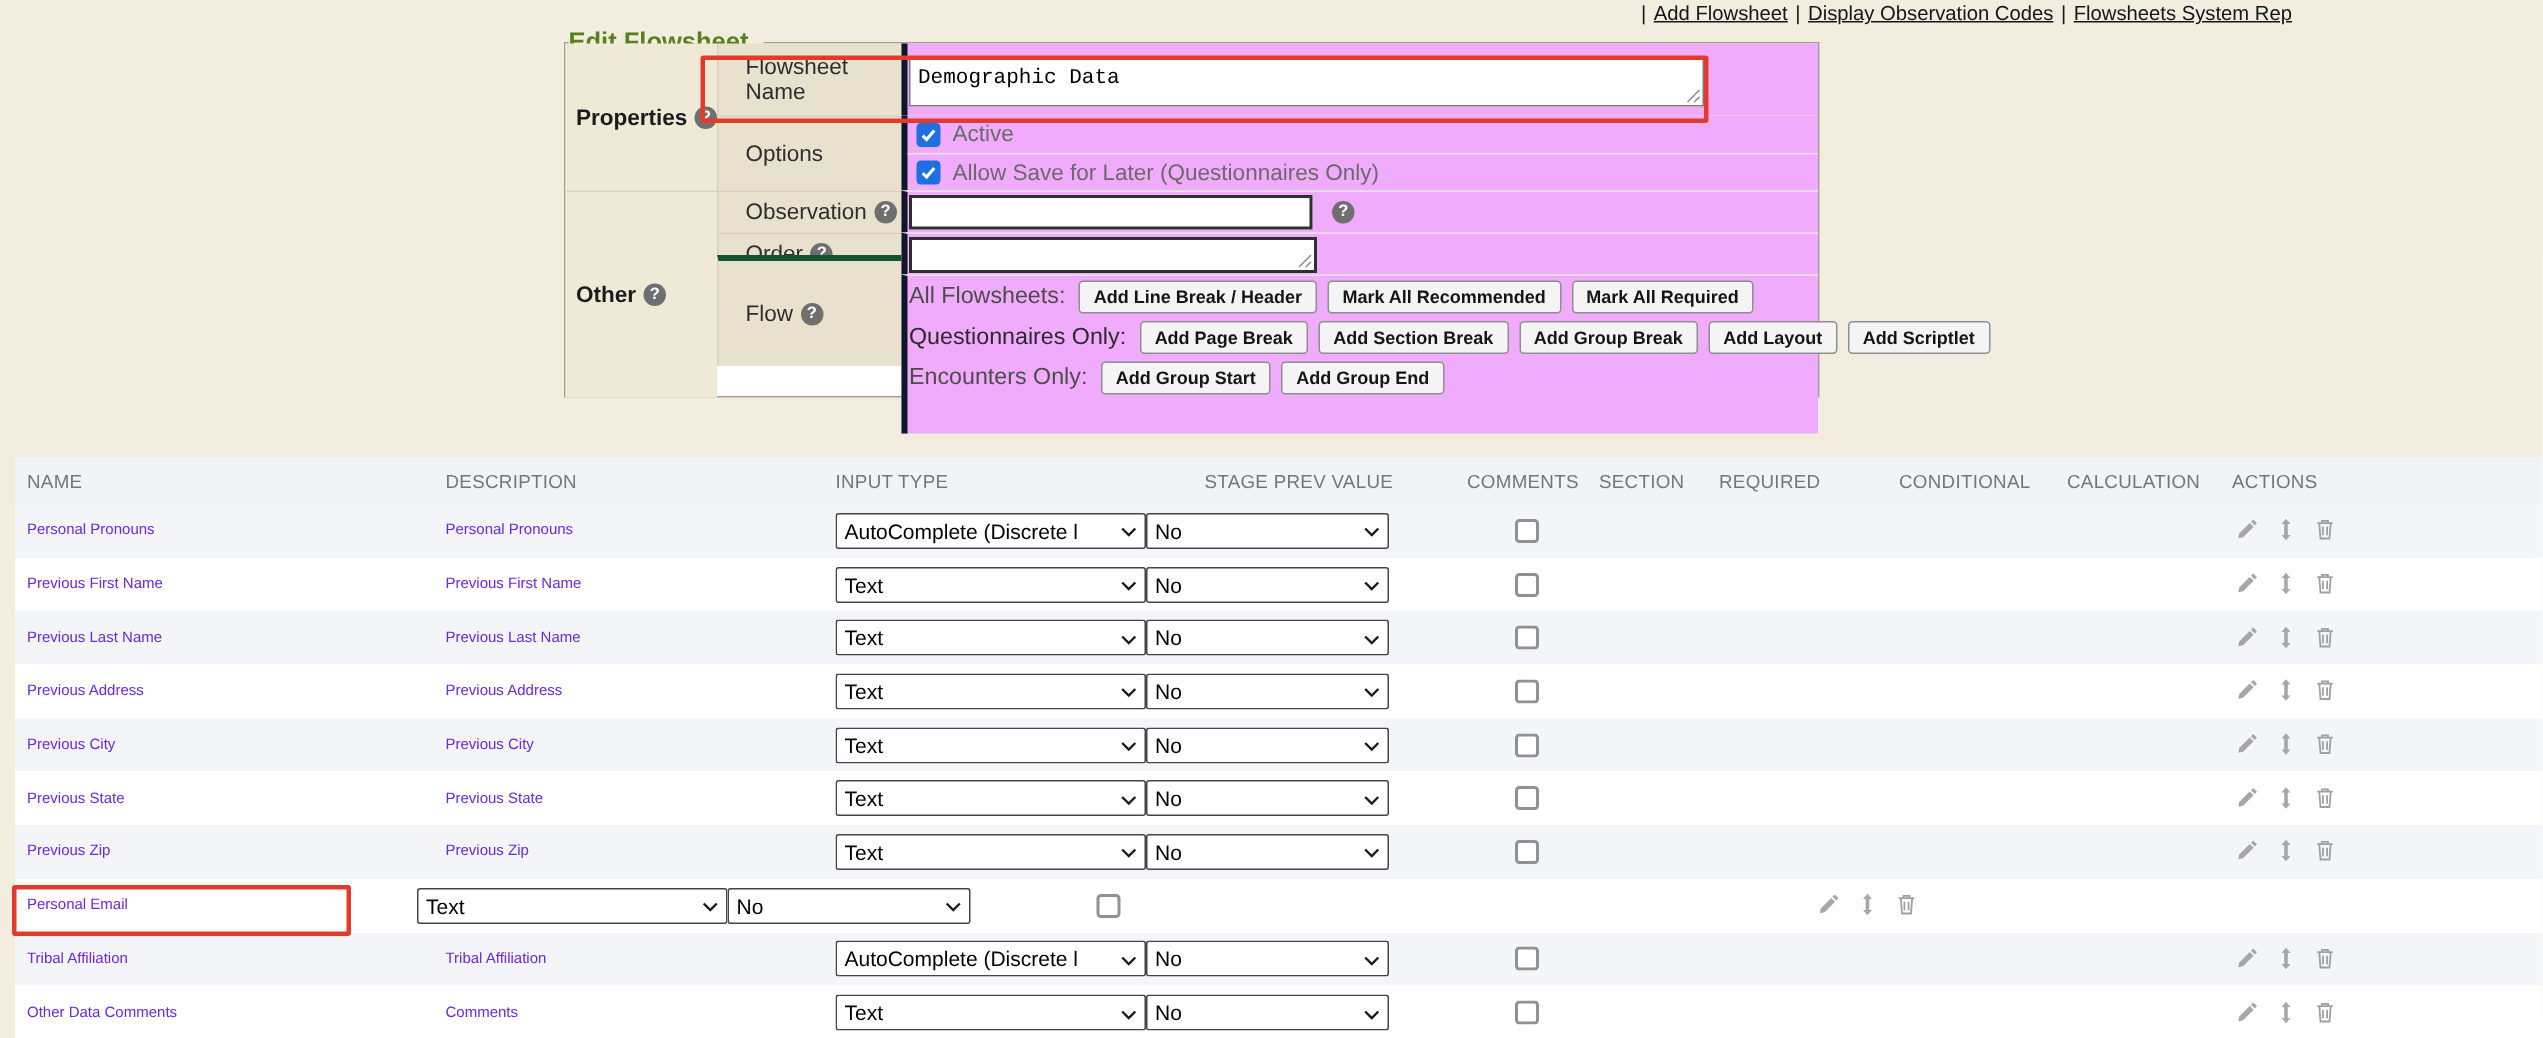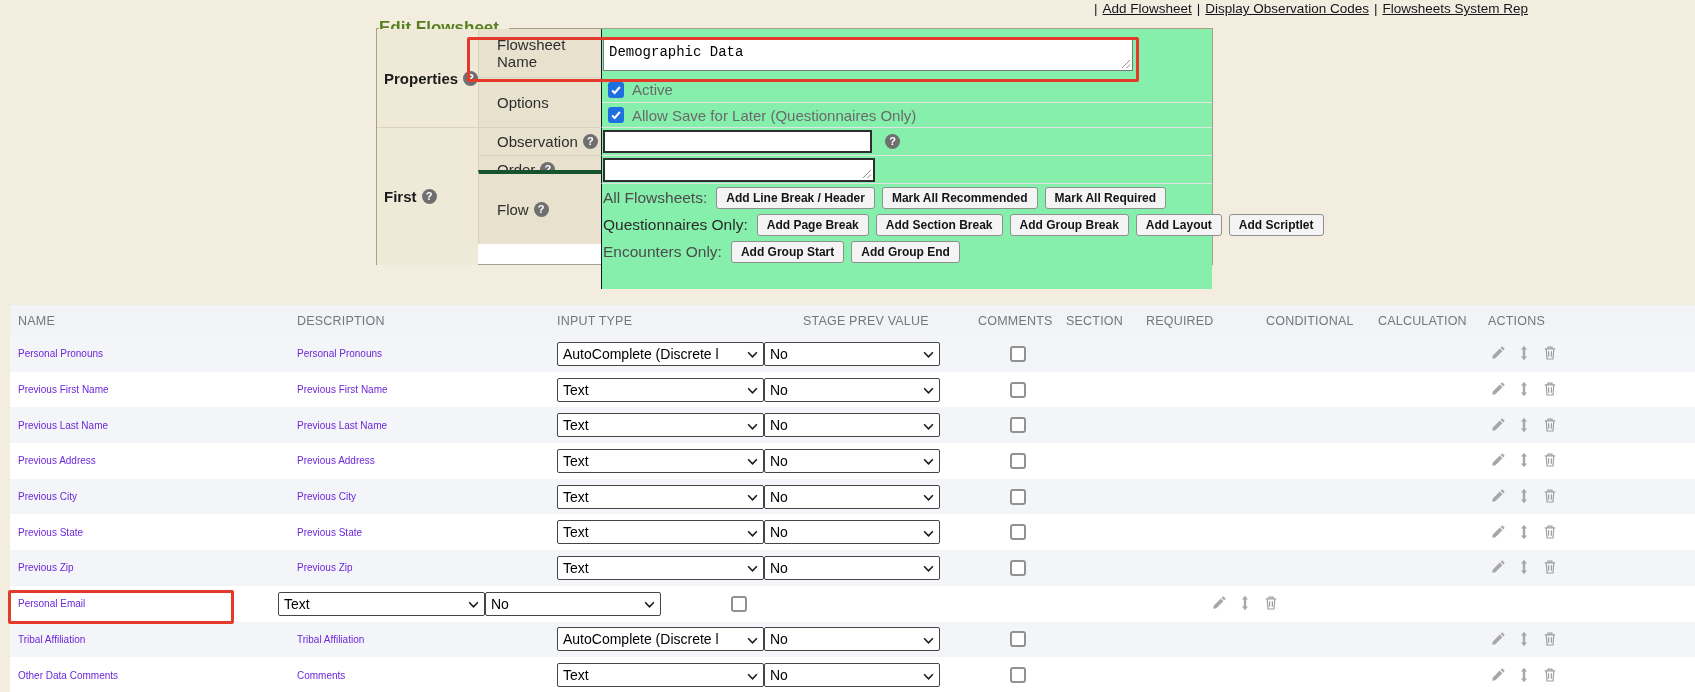--- a/index.html
+++ b/index.html
@@ -25,21 +25,21 @@
   .pcell{position:absolute;display:flex;align-items:center;font-size:15px;color:#2e2e2e}
   .p-col1{left:0;width:101px;background:#efe9d8;padding-left:7px;font-weight:bold;color:#1b1b1b}
   .p-properties{top:0;height:98px}
   .p-items{top:98px;height:138px;border-top:1px solid #d9d2bf}
   .p-col2{left:101px;width:123px;background:#e7e1cd;border-left:1px solid #d9d2bf;padding-left:18px}
   .p-fn-label{top:0;height:48px}
   .p-options-label{top:48px;height:50px;border-top:1px solid #d9d2bf}
   .p-obs-label{top:98px;height:28px;border-top:1px solid #d9d2bf}
   .p-order-label{top:126px;height:28px;border-top:1px solid #d9d2bf}
   .p-flow-label{top:141px;height:74px;border-top:4px solid #14532d}
-  .p-col3{left:224px;right:0;background:#86efac;border-left:1px solid #0f172a}
+  .p-col3{left:224px;right:0;background:#f0abfc;border-left:4px solid #0f172a}
   .p-fn-content{top:0;height:48px;align-items:flex-start}
   .p-options-content{top:48px;height:50px;display:block}
   .p-obs-content{top:98px;height:28px;border-top:1px solid #e3e3e3}
   .p-order-content{top:126px;height:28px;border-top:1px solid #e3e3e3}
   .p-flow-content{top:154px;height:106px;border-top:1px solid #e3e3e3;display:block}
 
   .help{display:inline-flex;flex:0 0 auto;width:15px;height:15px;border-radius:50%;background:#6f6f6f;color:#fff;font-weight:bold;font-size:11px;line-height:15px;justify-content:center;align-items:center;margin-left:5px;cursor:pointer}
 
   .fake-textarea{position:relative;width:530px;height:32px;margin-top:10px;margin-left:1px;border:1px solid #7a7a7a;background:#fff;font-family:"Liberation Mono","DejaVu Sans Mono",monospace;font-size:14px;line-height:18px;padding:3px 5px;color:#000;overflow:hidden}
   .grip{position:absolute;right:1px;bottom:1px}
@@ -63,21 +63,21 @@
   .hcell,.cell{flex:0 0 auto;display:flex;align-items:center;overflow:hidden}
   .c-name{width:279px}.c-desc{width:260px}.c-input{width:207px}.c-stage{width:214px}
   .c-comments{width:88px}.c-section{width:80px}.c-required{width:120px}
   .c-conditional{width:112px}.c-calc{width:110px}.c-actions{flex:1 1 auto;min-width:0}
   .hcell.c-stage{padding-left:39px}
   .trow{display:flex;align-items:center;height:35.7px;padding-left:8px;background:#fff}
   .trow:nth-child(odd){background:var(--stripe_bg)}
   .row-text{font-size:10px;color:#6d28d9;white-space:nowrap}
 
   .select{position:relative;background:#fff;border:1px solid #454545;border-radius:2px;height:24px;display:flex;align-items:center;padding:0 20px 0 5px;font-size:14px;color:#000;white-space:nowrap;overflow:hidden;cursor:pointer}
-  .sel-input{width:216px}.sel-stage{width:176px}
+  .sel-input{width:216px}.sel-stage{width:162px}
   .select .chev{position:absolute;right:5px;top:8.5px;background:#fff}
   .select .chev polyline{stroke:#1a1a1a;fill:none;stroke-width:1.8}
 
   .cb{width:16px;height:16px;border:2px solid #919191;border-radius:3px;background:#fff;margin-left:32px;cursor:pointer}
 
   .actions-wrap{display:flex;align-items:center;margin-left:2px}
   .icon-btn{display:inline-flex;width:17px;height:17px;margin-right:9px;cursor:pointer}
   .icon-btn svg{width:16px;height:16px}
   .ic-fill{fill:#a7a7a7}
   .ic-stroke{fill:none;stroke:#a0a0a0;stroke-width:1.2}
@@ -93,21 +93,21 @@
 <div class="toplinks" id="top-links"><span class="sep">|</span><a>Add Flowsheet</a><span class="sep">|</span><a>Display Observation Codes</a><span class="sep">|</span><a>Flowsheets System Rep</a></div>
 
 <div class="panel">
   <div class="legend">Edit Flowsheet</div>
 
   <div class="pcell p-col1 p-properties">
     <span>Properties</span>
     <span class="help">?</span>
   </div>
   <div class="pcell p-col1 p-items">
-    <span>First</span>
+    <span>Other</span>
     <span class="help">?</span>
   </div>
 
   <div class="pcell p-col2 p-fn-label">
     <span>Flowsheet Name</span>
   </div>
   <div class="pcell p-col2 p-options-label">
     <span>Options</span>
   </div>
   <div class="pcell p-col2 p-obs-label">

